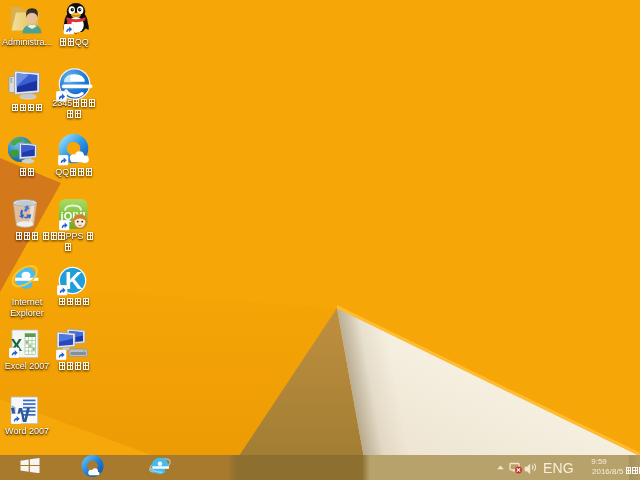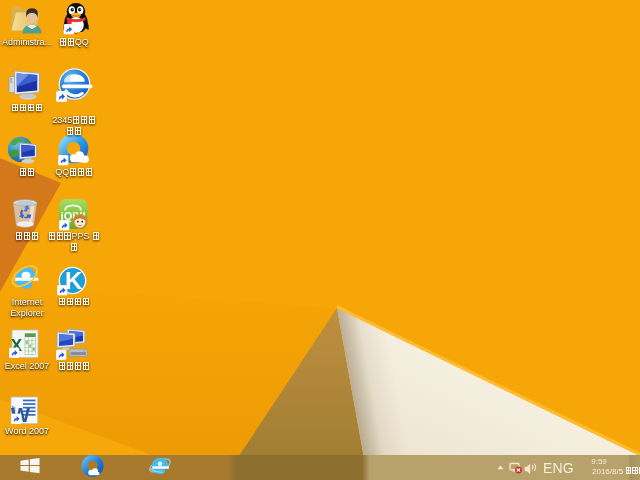--- a/index.html
+++ b/index.html
@@ -276,25 +276,25 @@
 <path d="M37,5.2 Q39,7 37,9.3" stroke="#F2E8D0" stroke-width="1.1" fill="none"></path>
 <path d="M39,3.6 Q42.3,7 39,10.8" stroke="#F2E8D0" stroke-width="1.1" fill="none"></path>
 </g>
 <circle cx="23.5" cy="10" r="3.4" fill="#CC2E28"></circle>
 <path d="M21.8,8.3 L25.2,11.7 M25.2,8.3 L21.8,11.7" stroke="#fff" stroke-width="1.1"></path>
 </svg>
 
 <div class="lab" style="left:-9px;top:37px;width:72px">Administra...</div>
 <div class="lab" style="left:38px;top:37px;width:72px"><i class="cjk"></i><i class="cjk"></i>QQ</div>
 <div class="lab" style="left:-9px;top:102.5px;width:72px"><i class="cjk"></i><i class="cjk"></i><i class="cjk"></i><i class="cjk"></i></div>
-<div class="lab" style="left:38px;top:115px;width:72px">2345<i class="cjk"></i><i class="cjk"></i><i class="cjk"></i><br><i class="cjk"></i><i class="cjk"></i></div>
+<div class="lab" style="left:38px;top:98px;width:72px">2345<i class="cjk"></i><i class="cjk"></i><i class="cjk"></i><br><i class="cjk"></i><i class="cjk"></i></div>
 <div class="lab" style="left:-9px;top:167px;width:72px"><i class="cjk"></i><i class="cjk"></i></div>
 <div class="lab" style="left:38px;top:167px;width:72px">QQ<i class="cjk"></i><i class="cjk"></i><i class="cjk"></i></div>
 <div class="lab" style="left:-9px;top:231px;width:72px"><i class="cjk"></i><i class="cjk"></i><i class="cjk"></i></div>
-<div class="lab" style="left:38px;top:231px;width:72px"><i class="cjk"></i><i class="cjk"></i><i class="cjk"></i>PPS <i class="cjk"></i><br><i class="cjk"></i></div>
+<div class="lab" style="left:32px;top:231px;width:72px"><i class="cjk"></i><i class="cjk"></i><i class="cjk"></i>PPS <i class="cjk"></i><br><i class="cjk"></i></div>
 <div class="lab" style="left:-9px;top:296.5px;width:72px">Internet<br>Explorer</div>
 <div class="lab" style="left:38px;top:296.5px;width:72px"><i class="cjk"></i><i class="cjk"></i><i class="cjk"></i><i class="cjk"></i></div>
 <div class="lab" style="left:-9px;top:361px;width:72px">Excel 2007</div>
 <div class="lab" style="left:38px;top:361px;width:72px"><i class="cjk"></i><i class="cjk"></i><i class="cjk"></i><i class="cjk"></i></div>
 <div class="lab" style="left:-9px;top:425.5px;width:72px">Word 2007</div>
 
 <div class="trt" style="left:543px;top:464px;font-size:14px;letter-spacing:.2px">ENG</div>
 <div class="trt" style="left:583px;top:458px;width:32px;text-align:center">9:59</div>
 <div class="trt" style="left:592px;top:467px">2016/8/5 <i class="cjk" style="filter:none;width:5.5px;height:7px;margin:0 .5px"></i><i class="cjk" style="filter:none;width:5.5px;height:7px;margin:0 .5px"></i><i class="cjk" style="filter:none;width:5.5px;height:7px;margin:0 .5px"></i></div>
 

